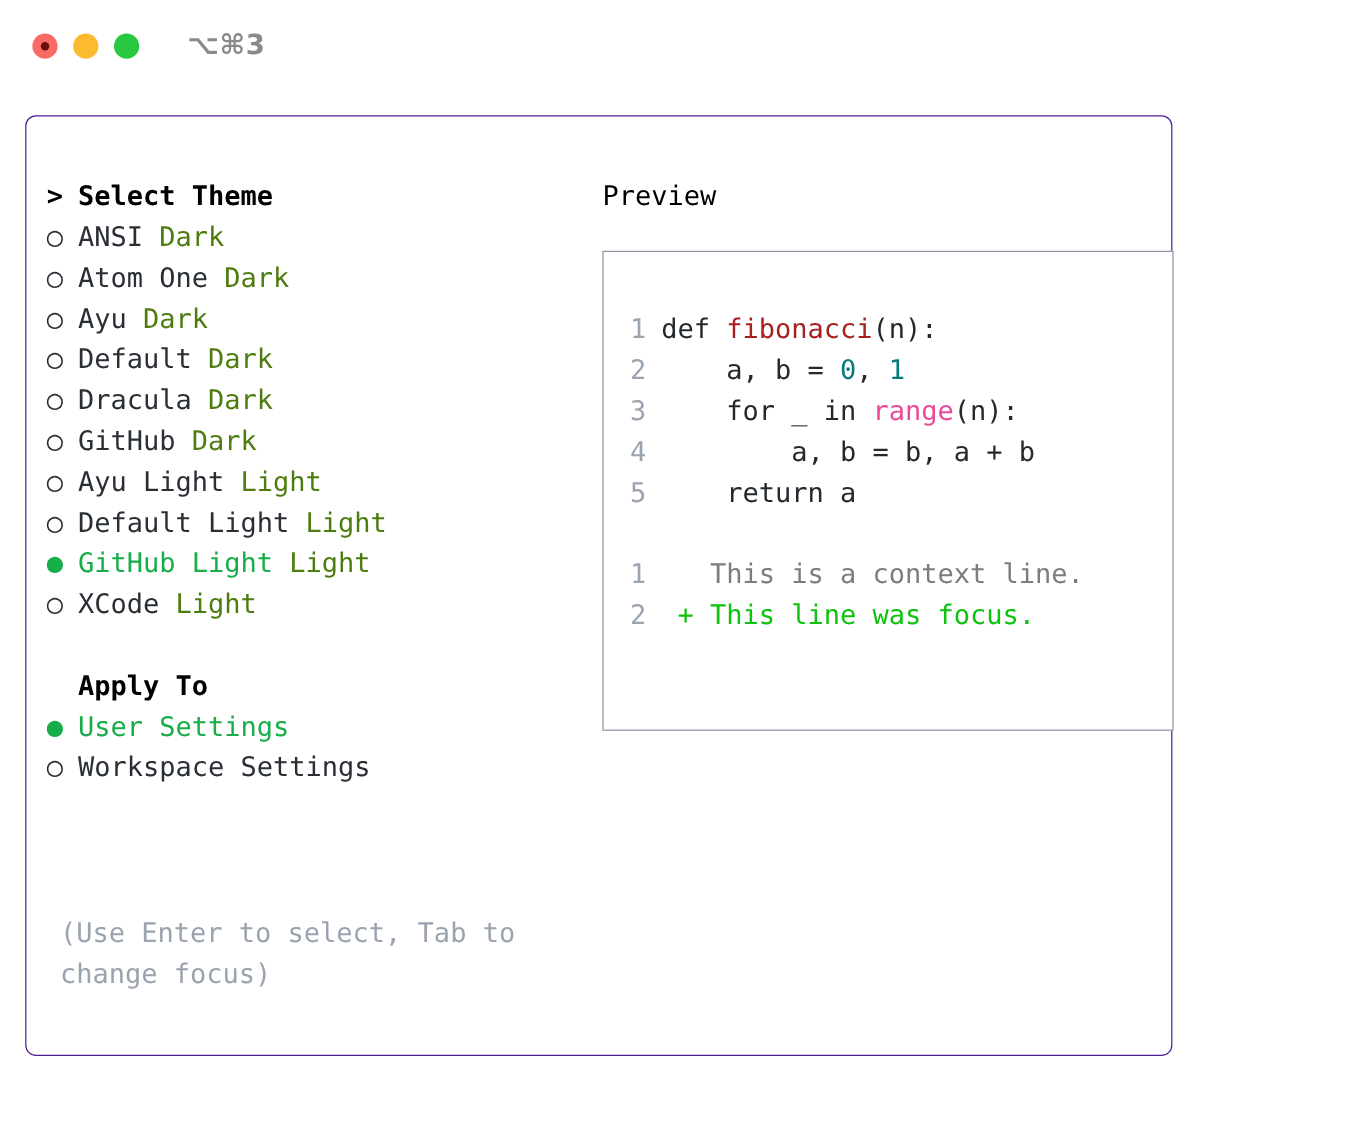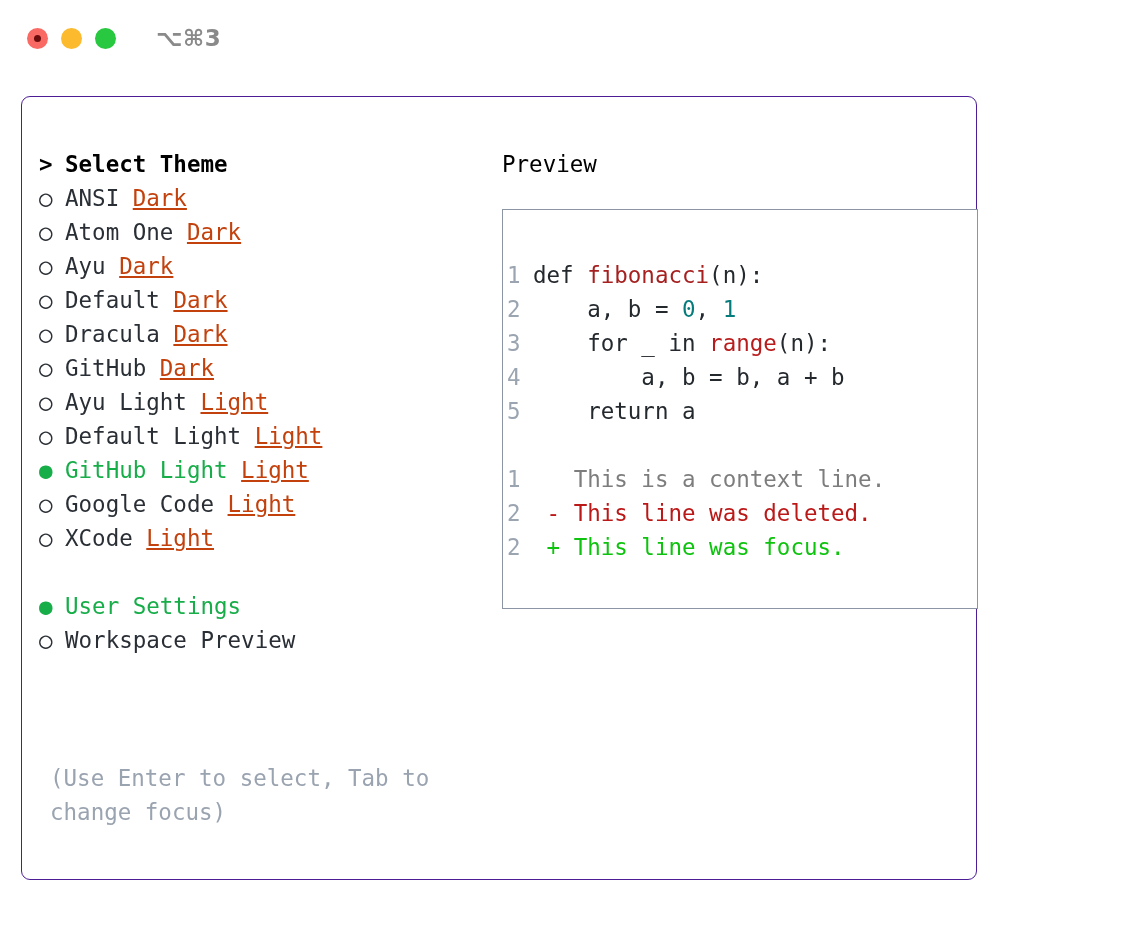--- a/index.html
+++ b/index.html
@@ -116,21 +116,21 @@
 
   .list-row .bullet {
     display: inline-block;
     width: 26px;
     color: #2a2f36;
   }
   .list-row.selected .bullet { color: #17ad49; }
   .list-row.selected .label  { color: #17ad49; }
 
   .label { color: #2a2f36; }
-  .suffix { color: #c2410c; text-decoration: underline; }
+  .suffix { color: #4d7c0f; }
 
   .spacer { height: 34px; }
 
   #help-text {
     position: absolute;
     left: 28px;
     top: 664px;
     width: 420px;
     font-size: 22.5px;
     line-height: 34px;
@@ -152,37 +152,37 @@
     line-height: 34px;
   }
 
   #preview-box {
     margin-top: 28px;
     width: 476px;
     height: 400px;
     border: 1px solid #8b95a3;
     box-sizing: border-box;
     background: #ffffff;
-    padding: 48px 0 0 4px;
+    padding: 48px 0 0 22px;
   }
 
   .code-line {
     font-size: 22.5px;
     line-height: 34px;
     white-space: pre;
     color: #24292e;
   }
   .ln {
     display: inline-block;
     width: 26px;
     color: #9aa5b1;
   }
   .tok-fn    { color: #a62020; }
   .tok-num   { color: #067b7b; }
-  .tok-call  { color: #b91c1c; }
+  .tok-call  { color: #ec4899; }
 
   .code-gap { height: 34px; }
 
   .diff-context { color: #7d7d7d; }
   .diff-del     { color: #bb1818; }
   .diff-add     { color: #0ec30e; }
 </style>
 </head>
 <body>
 
@@ -209,50 +209,51 @@
         <div id="theme-list">
             <div class="row list-row"><span class="bullet">○</span><span class="label">ANSI</span> <span class="suffix">Dark</span></div>
             <div class="row list-row"><span class="bullet">○</span><span class="label">Atom One</span> <span class="suffix">Dark</span></div>
             <div class="row list-row"><span class="bullet">○</span><span class="label">Ayu</span> <span class="suffix">Dark</span></div>
             <div class="row list-row"><span class="bullet">○</span><span class="label">Default</span> <span class="suffix">Dark</span></div>
             <div class="row list-row"><span class="bullet">○</span><span class="label">Dracula</span> <span class="suffix">Dark</span></div>
             <div class="row list-row"><span class="bullet">○</span><span class="label">GitHub</span> <span class="suffix">Dark</span></div>
             <div class="row list-row"><span class="bullet">○</span><span class="label">Ayu Light</span> <span class="suffix">Light</span></div>
             <div class="row list-row"><span class="bullet">○</span><span class="label">Default Light</span> <span class="suffix">Light</span></div>
             <div class="row list-row selected"><span class="bullet">●</span><span class="label">GitHub Light</span> <span class="suffix">Light</span></div>
-            <div class="row list-row"><span class="bullet">○</span><span class="label">Google Code</span> <span class="suffix">Light</span></div>
             <div class="row list-row"><span class="bullet">○</span><span class="label">XCode</span> <span class="suffix">Light</span></div>
           </div>
 
         <div class="spacer"></div>
 
+        <div class="row section-header">
+          <span class="marker"></span><span>Apply To</span>
+        </div>
 
         <div id="apply-list">
             <div class="row list-row selected"><span class="bullet">●</span><span class="label">User Settings</span></div>
-            <div class="row list-row"><span class="bullet">○</span><span class="label">Workspace Preview</span></div>
+            <div class="row list-row"><span class="bullet">○</span><span class="label">Workspace Settings</span></div>
           </div>
 
       </div>
 
       <div id="help-text">(Use Enter to select, Tab to change focus)</div>
 
       <div id="right-col">
         <div id="preview-title">Preview</div>
         <div id="preview-box">
           <div id="code-block">
               <div class="code-line"><span class="ln">1</span><span>def </span><span class="tok-fn">fibonacci</span><span>(n):</span></div>
               <div class="code-line"><span class="ln">2</span><span>    a, b = </span><span class="tok-num">0</span><span>, </span><span class="tok-num">1</span></div>
               <div class="code-line"><span class="ln">3</span><span>    for _ in </span><span class="tok-call">range</span><span>(n):</span></div>
               <div class="code-line"><span class="ln">4</span><span>        a, b = b, a + b</span></div>
               <div class="code-line"><span class="ln">5</span><span>    return a</span></div>
             </div>
           <div class="code-gap"></div>
           <div id="diff-block">
               <div class="code-line"><span class="ln">1</span><span class="diff-context">   </span><span class="diff-context">This is a context line.</span></div>
-              <div class="code-line"><span class="ln">2</span><span class="diff-del"> - </span><span class="diff-del">This line was deleted.</span></div>
               <div class="code-line"><span class="ln">2</span><span class="diff-add"> + </span><span class="diff-add">This line was focus.</span></div>
             </div>
         </div>
       </div>
 
     </div>
   </div>
 
 </div>
 

